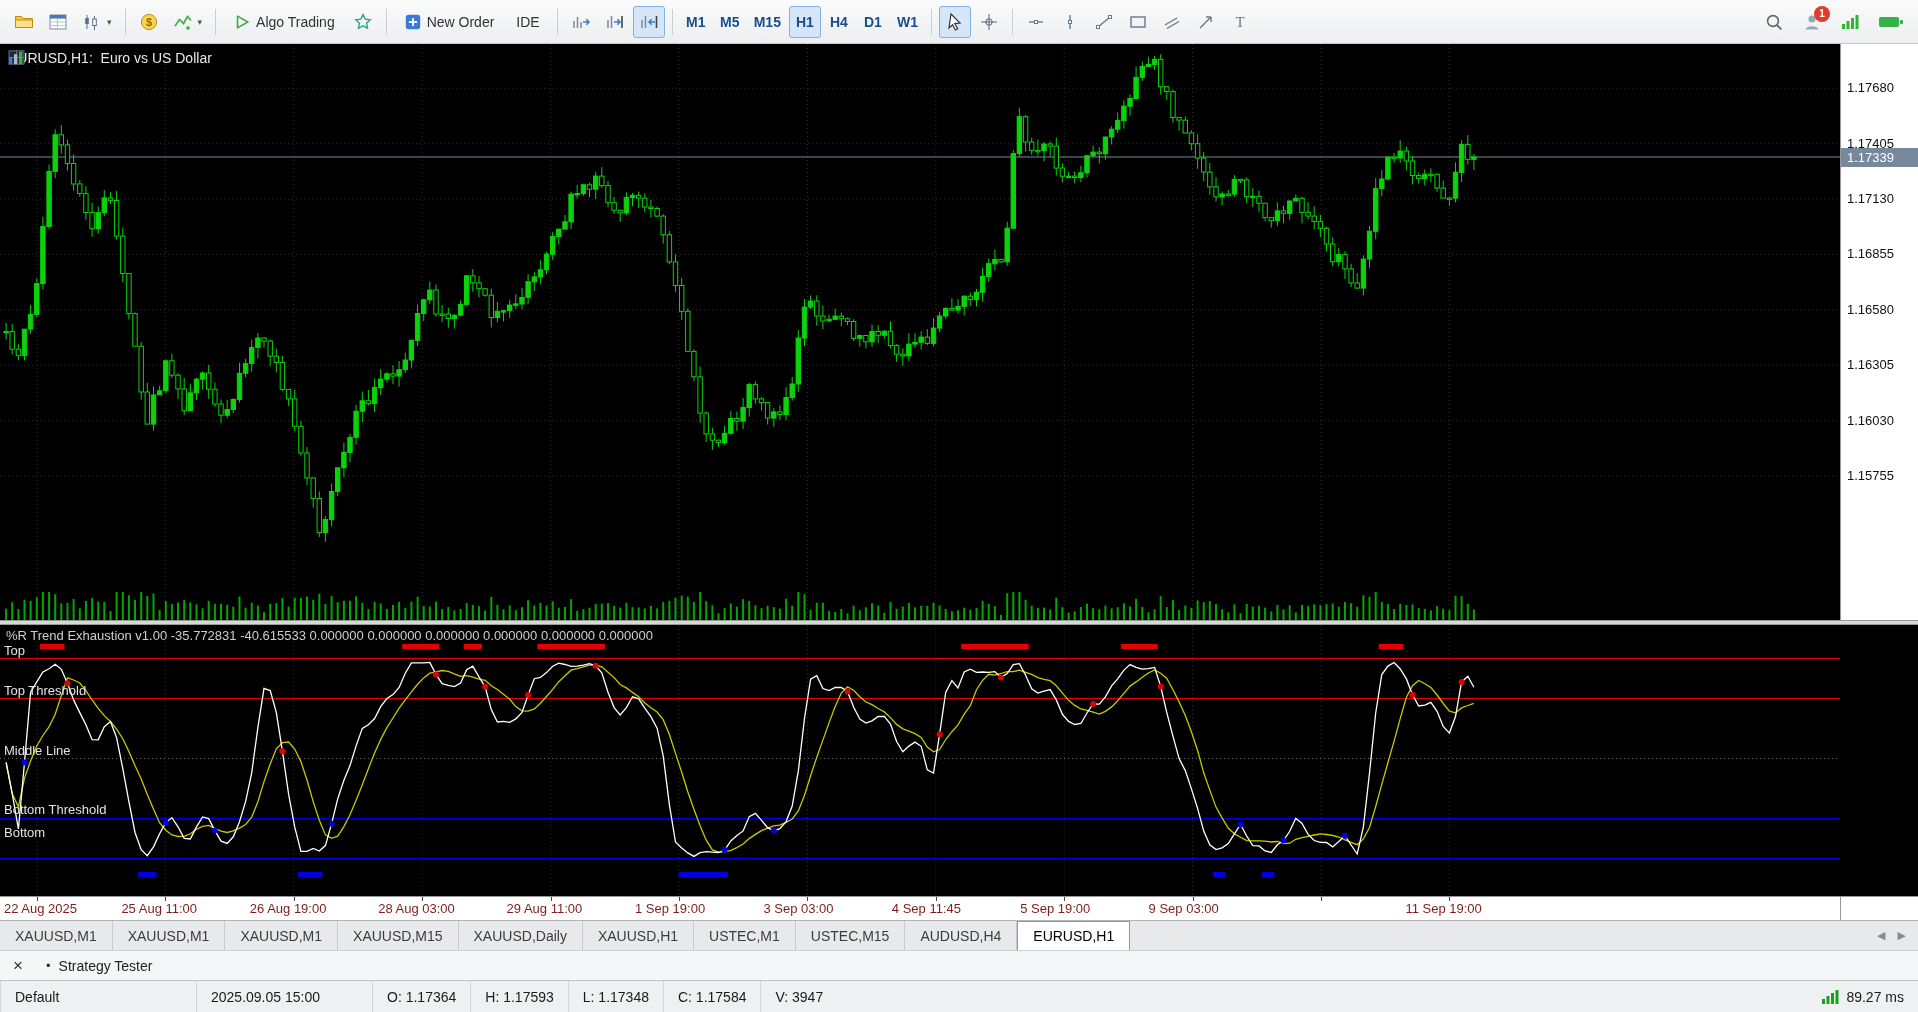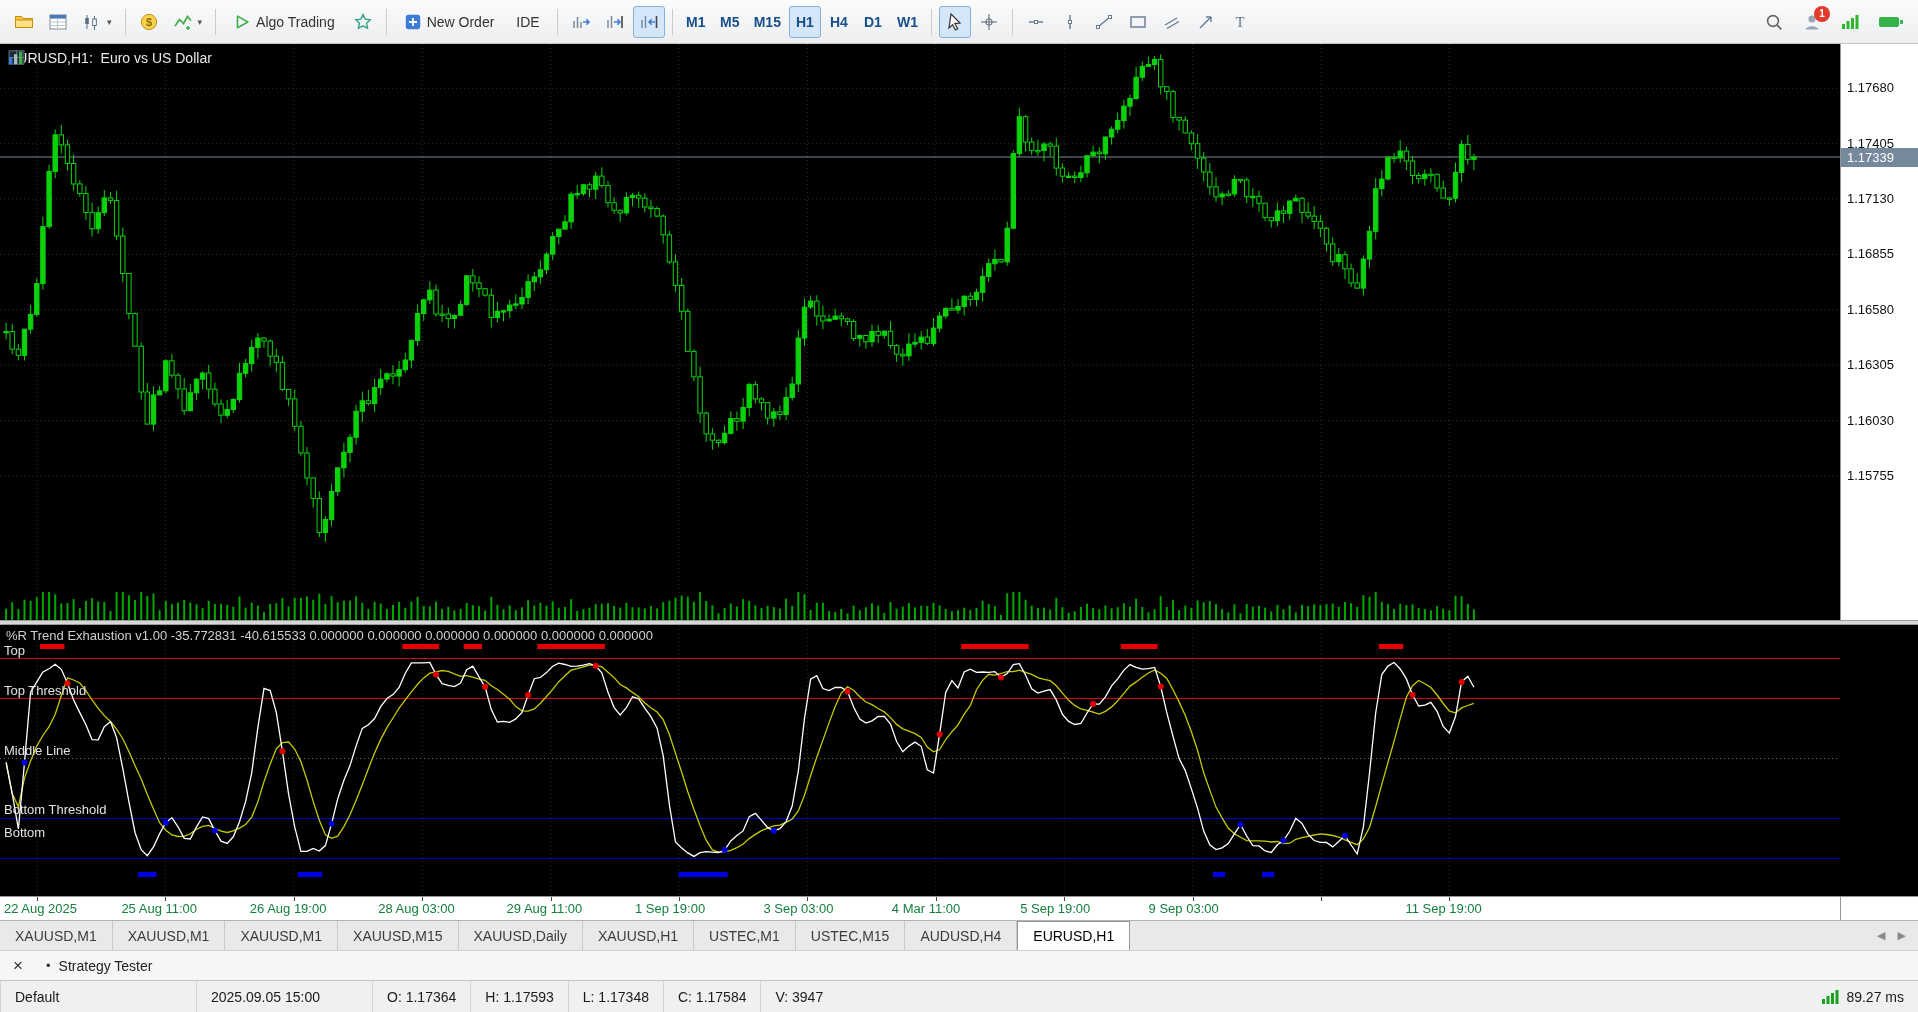--- a/index.html
+++ b/index.html
@@ -28,21 +28,21 @@
 .ind-axis{grid-row:3;grid-column:2;position:relative;background:#fff;border-left:1px solid #979797;overflow:hidden;}
 .time-axis{grid-row:4;grid-column:1;position:relative;background:#fff;border-top:1px solid #979797;overflow:hidden;}
 .time-corner{grid-row:4;grid-column:2;background:#fff;border-top:1px solid #979797;border-left:1px solid #979797;}
 .main-pane svg,.ind-pane svg{position:absolute;left:0;top:0;}
 .symbol-label{position:absolute;top:6px;left:8px;display:flex;align-items:center;gap:6px;color:#e9e9e9;font-size:14px;white-space:pre;z-index:3;}
 .pa-label{position:absolute;left:6px;color:#111;font-size:13px;line-height:16px;white-space:nowrap;}
 .bid-badge{position:absolute;left:0;right:0;height:19px;line-height:19px;background:#76889b;color:#fff;font-size:13px;padding-left:6px;z-index:2;}
 .ind-title{position:absolute;top:3px;left:6px;color:#cfcfcf;font-size:13px;white-space:pre;z-index:3;}
 .ind-level{position:absolute;left:4px;color:#e2e2e2;font-size:13px;z-index:3;white-space:nowrap;}
 .ia-label{position:absolute;left:6px;color:#111;font-size:13px;white-space:nowrap;}
-.ta-label{position:absolute;top:4px;color:#15803d;font-size:13px;white-space:nowrap;}
+.ta-label{position:absolute;top:4px;color:#7f1d1d;font-size:13px;white-space:nowrap;}
 .ta-tick{position:absolute;top:0;width:1px;height:4px;background:#444;}
 
 
 .tabbar{flex:0 0 30px;display:flex;align-items:stretch;background:#e7e9eb;border-top:1px solid #b4b4b4;font-size:14px;color:#3c3c3c;}
 .tab{display:flex;align-items:center;padding:4px 15px;border-right:1px solid #c9c9c9;white-space:nowrap;}
 .tab.active{background:#fff;border:1px solid #979797;border-bottom:none;color:#000;}
 .tab-scrolls{margin-left:auto;display:flex;align-items:center;gap:12px;padding:0 12px;color:#8a8a8a;font-size:11px;}
 
 
 .tester{flex:0 0 30px;display:flex;align-items:center;background:#f5f6f7;border-top:1px solid #cfcfcf;padding:0 6px;font-size:14px;color:#222;}
@@ -1083,21 +1083,21 @@
         <div class="ta-label" style="left: 249.8px;">26 Aug 19:00</div>
         <div class="ta-tick" style="left: 422.2px;"></div>
         <div class="ta-label" style="left: 378.2px;">28 Aug 03:00</div>
         <div class="ta-tick" style="left: 550.6px;"></div>
         <div class="ta-label" style="left: 506.6px;">29 Aug 11:00</div>
         <div class="ta-tick" style="left: 679px;"></div>
         <div class="ta-label" style="left: 635px;">1 Sep 19:00</div>
         <div class="ta-tick" style="left: 807.4px;"></div>
         <div class="ta-label" style="left: 763.4px;">3 Sep 03:00</div>
         <div class="ta-tick" style="left: 935.8px;"></div>
-        <div class="ta-label" style="left: 891.8px;">4 Mar 11:00</div>
+        <div class="ta-label" style="left: 891.8px;">4 Sep 11:45</div>
         <div class="ta-tick" style="left: 1064.2px;"></div>
         <div class="ta-label" style="left: 1020.2px;">5 Sep 19:00</div>
         <div class="ta-tick" style="left: 1192.6px;"></div>
         <div class="ta-label" style="left: 1148.6px;">9 Sep 03:00</div>
         <div class="ta-tick" style="left: 1321px;"></div>
         <div class="ta-label" style="left: 1277px; margin-top: 18px;">10 Sep 11:00</div>
         <div class="ta-tick" style="left: 1449.4px;"></div>
         <div class="ta-label" style="left: 1405.4px;">11 Sep 19:00</div>
       </div>
     <div class="time-corner"></div>

